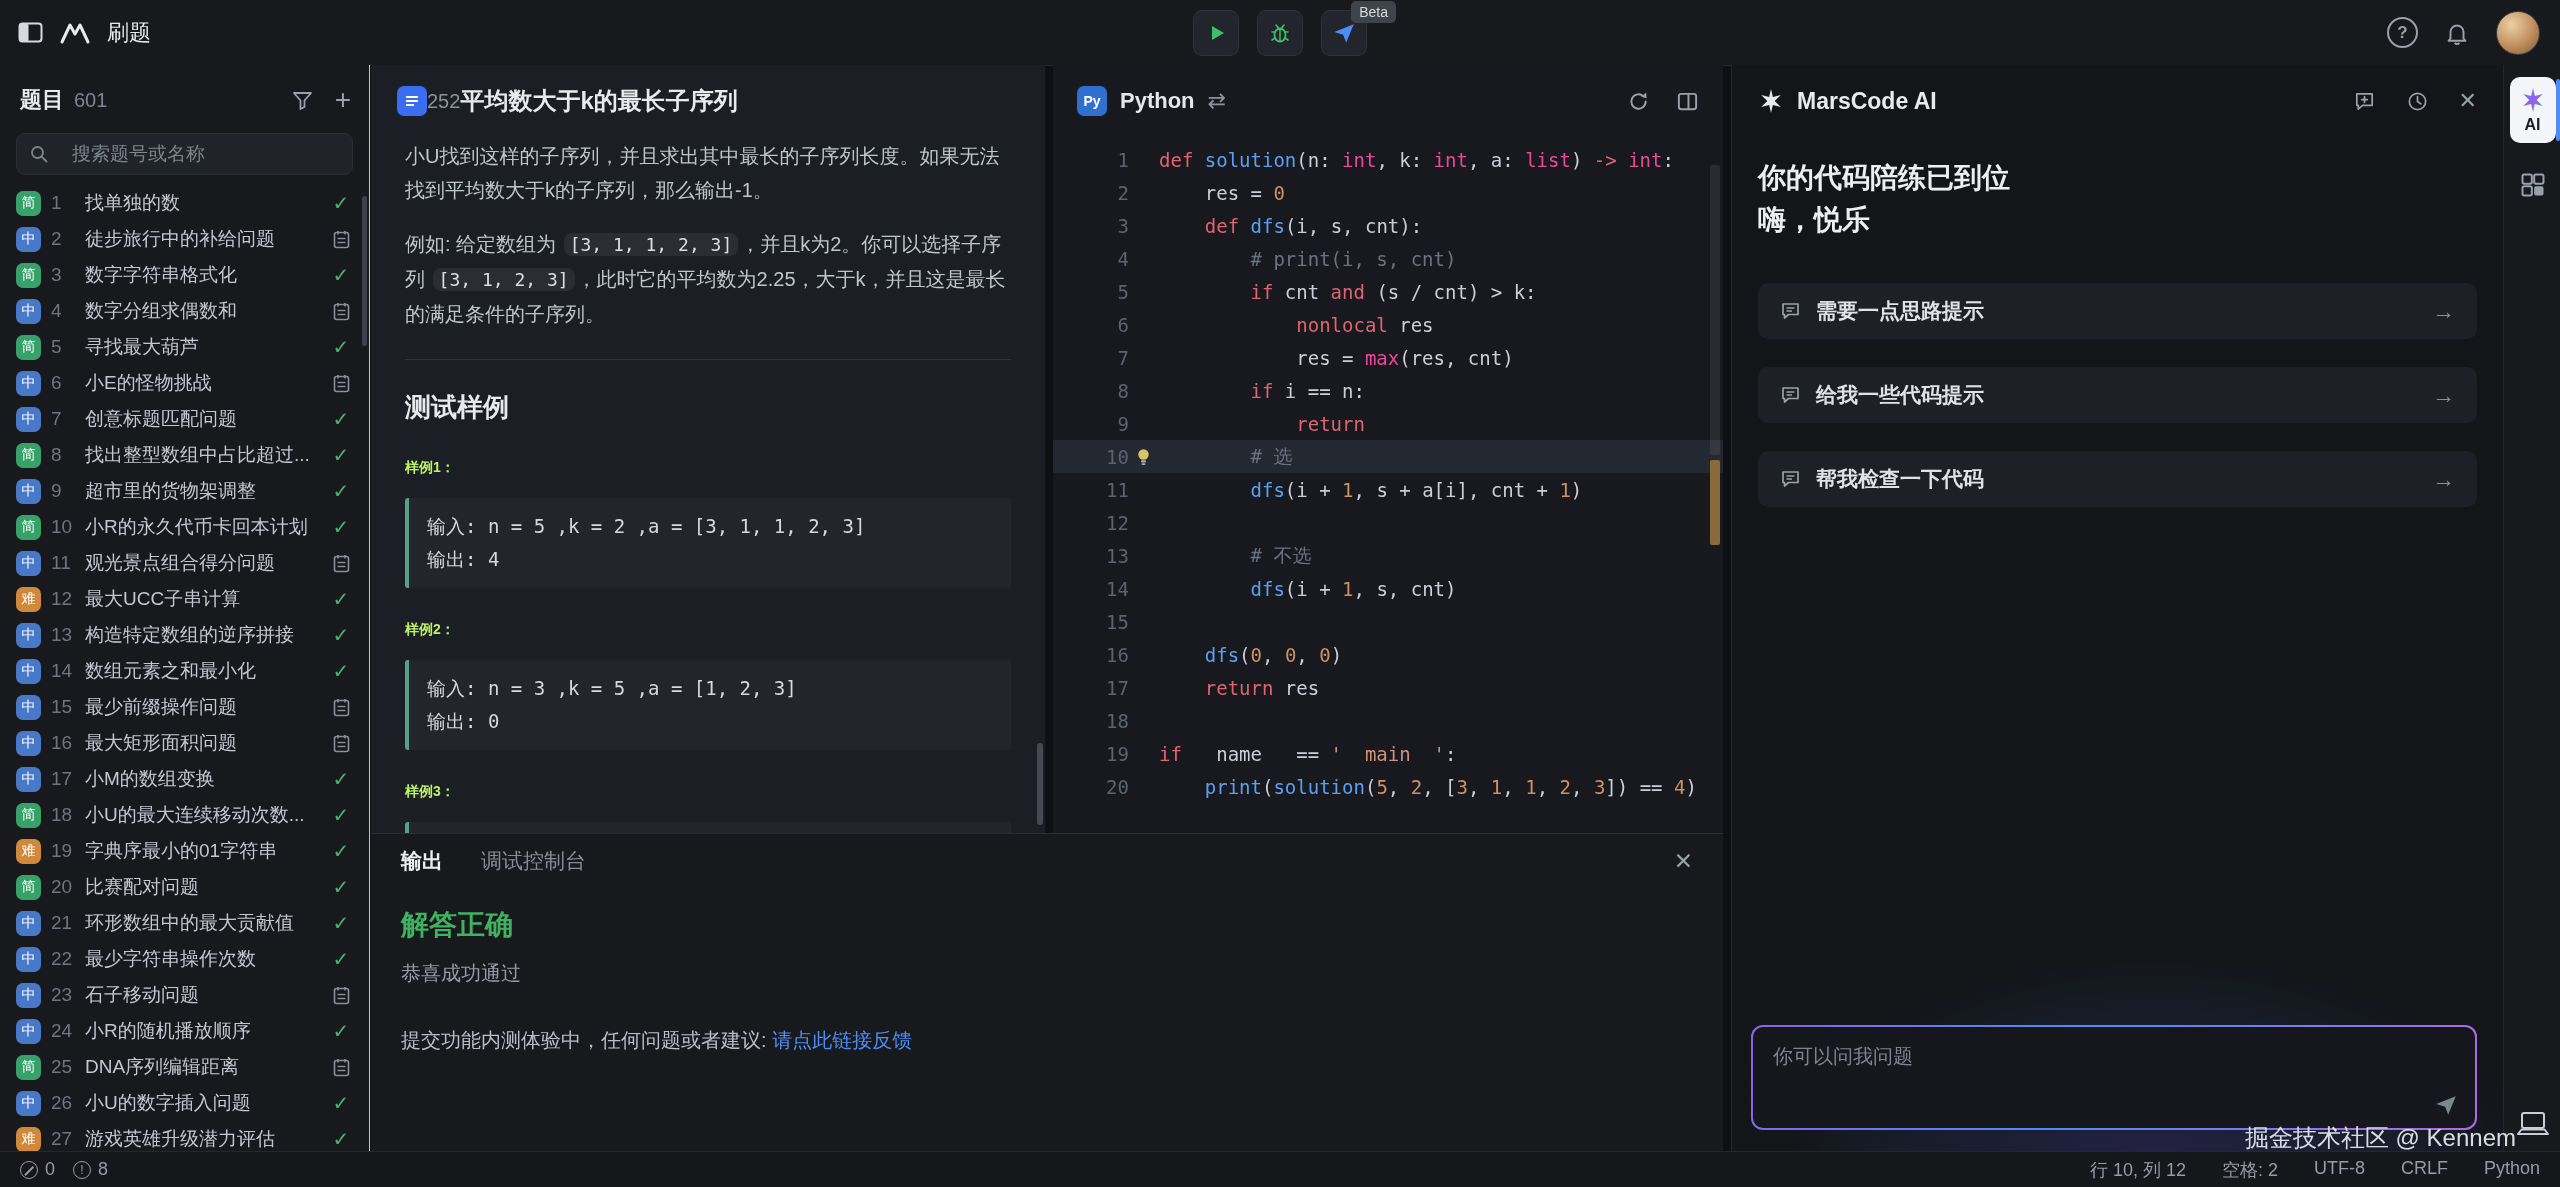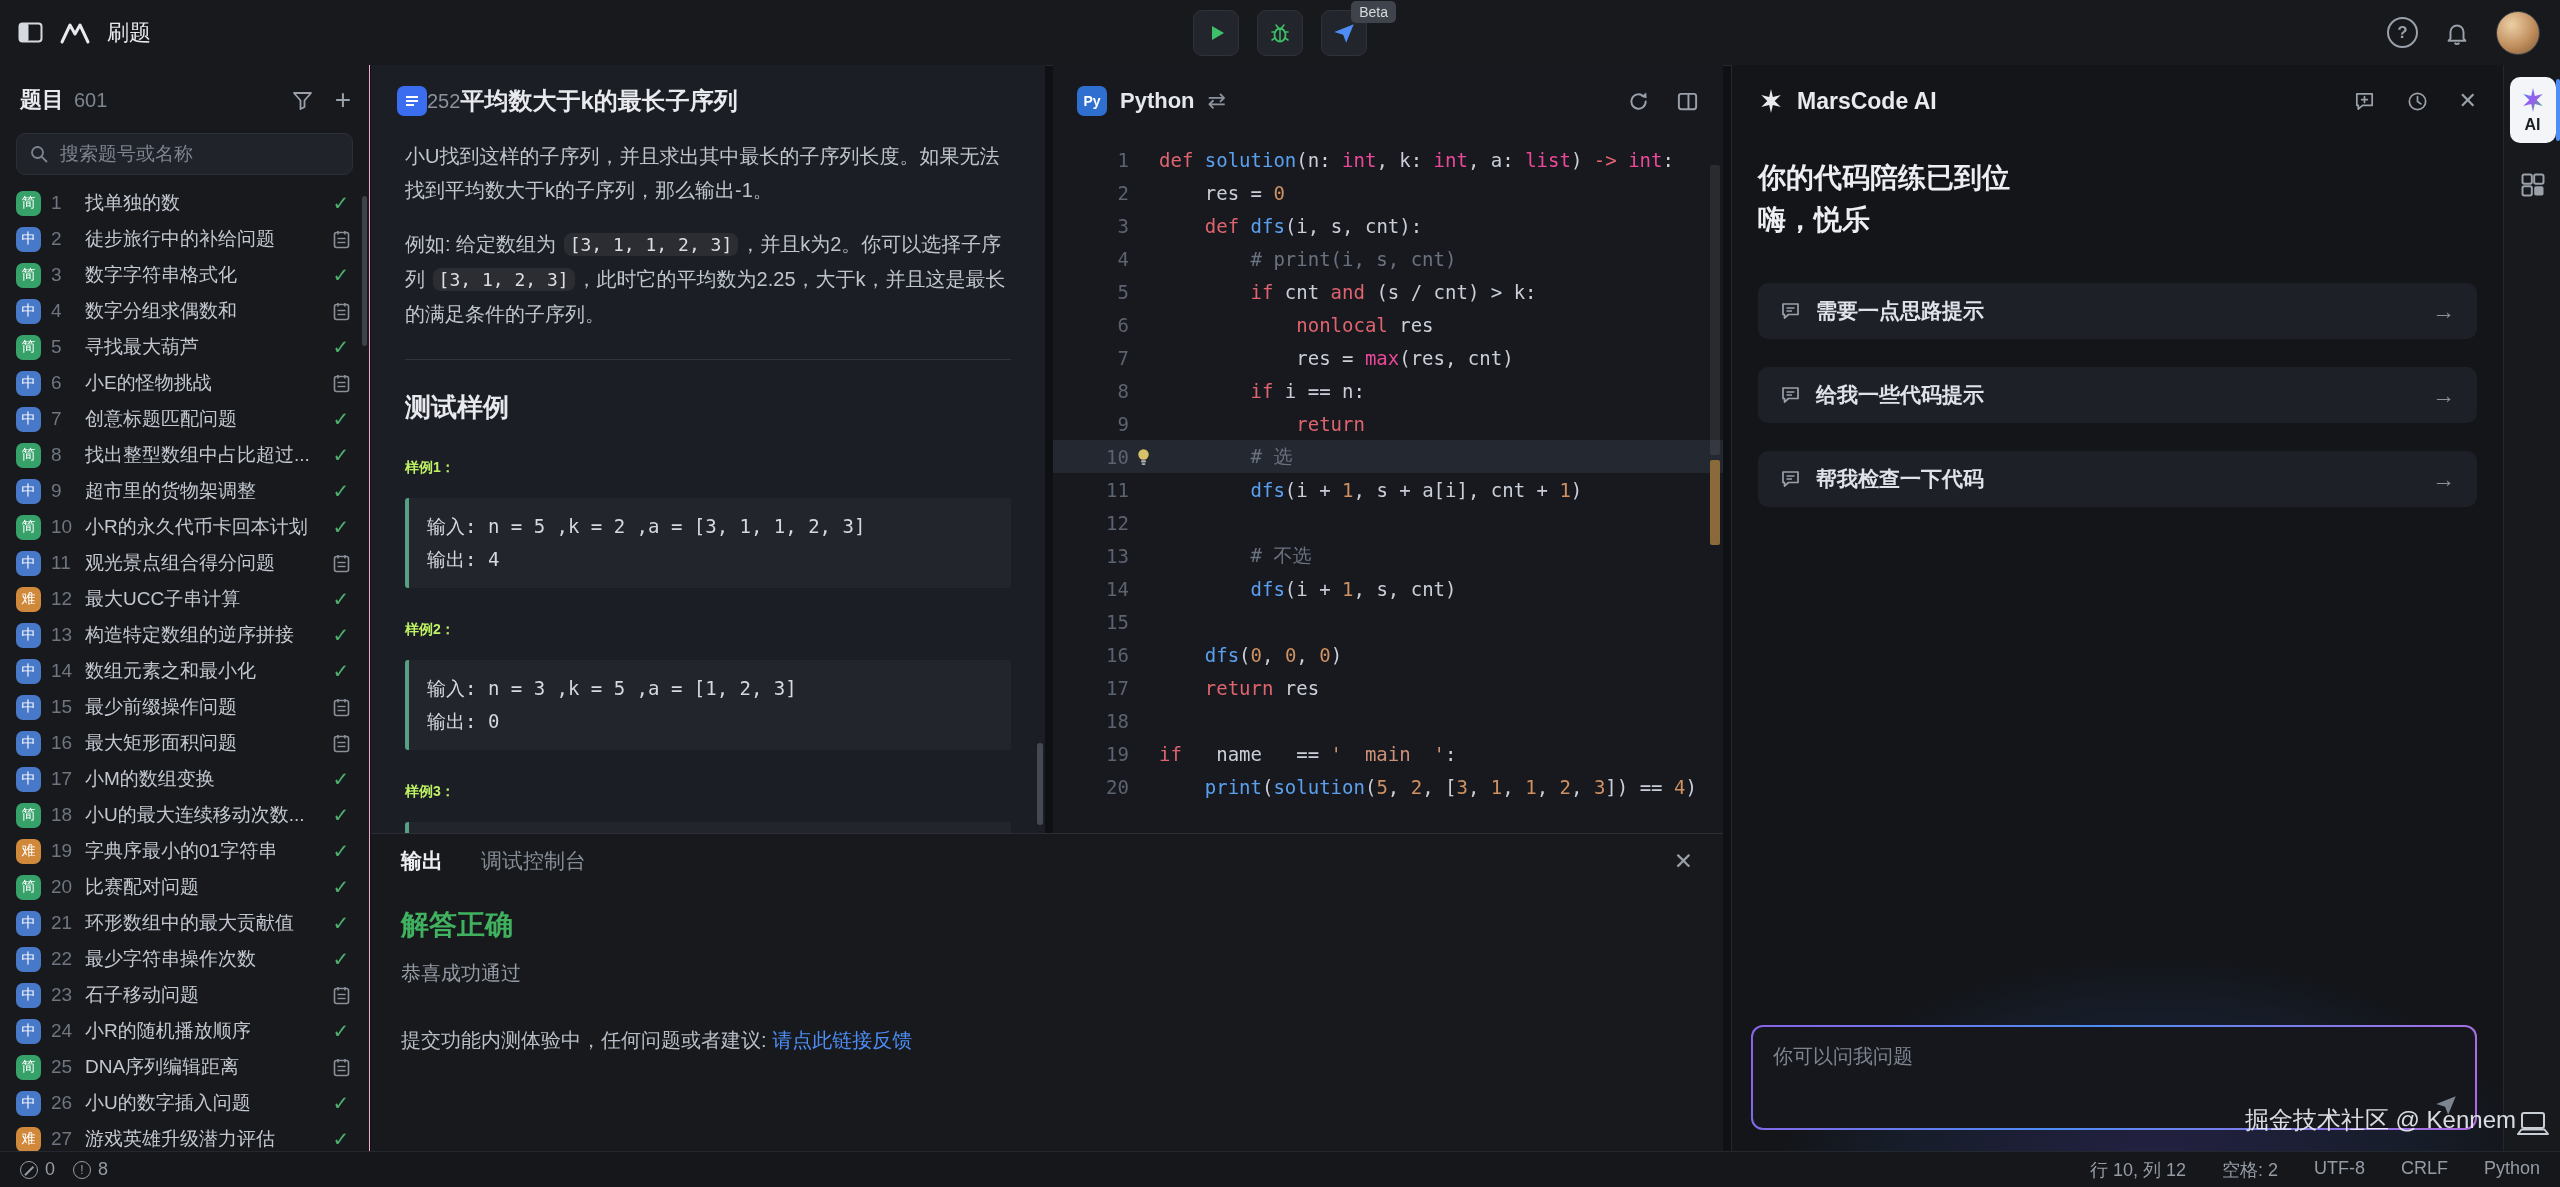--- a/index.html
+++ b/index.html
@@ -18,21 +18,21 @@
   .avatar{width:42px;height:42px;border-radius:50%;background:radial-gradient(circle at 35% 30%,#eccfa6,#c08e5d 55%,#7e5637);border:1px solid #3a3f46;}
 
   
   .sidebar{position:absolute;left:0;top:65px;width:369px;bottom:36px;background:#17191d;border-right:1px solid #f9a8d4;overflow:hidden;}
   .sb-head{display:flex;align-items:center;padding:20px 18px 6px 20px;}
   .sb-title{font-size:22px;font-weight:bold;color:#e8eaee;}
   .sb-count{font-size:20px;color:#7d8590;margin-left:10px;flex:1;}
   .sb-head .hicon{margin-left:22px;color:#9aa1ab;cursor:pointer;}
   .plus{font-size:28px;line-height:1;color:#9aa1ab;}
   .searchbox{margin:12px 16px 10px 16px;height:40px;background:#202329;border:1px solid #2b2f36;border-radius:9px;display:flex;align-items:center;gap:9px;padding:0 12px;}
-  .searchbox input{flex:1;background:transparent;border:none;outline:none;color:#c9ced6;font-size:19px;font-family:"Liberation Sans",sans-serif;}
+  .searchbox input{flex:1;background:transparent;border:none;outline:none;color:#c9ced6;font-size:19px;font-family:"Liberation Sans",sans-serif;margin-left:12px;}
   .searchbox input::placeholder{color:#7d8590;}
   .plist{margin-top:4px;}
   .prow{height:36px;display:flex;align-items:center;gap:10px;padding:0 16px 0 16px;cursor:pointer;}
   .badge{width:25px;height:25px;border-radius:7px;color:#fff;font-size:14px;display:flex;align-items:center;justify-content:center;flex:none;}
   .b-easy{background:#36a269;}
   .b-mid{background:#4878c8;}
   .b-hard{background:#d0883a;}
   .pnum{min-width:24px;color:#6f7680;font-size:19px;text-align:left;flex:none;}
   .ptitle{flex:1;font-size:19px;color:#c3c8d0;white-space:nowrap;overflow:hidden;text-overflow:ellipsis;}
   .pstat{width:24px;display:flex;justify-content:center;flex:none;}
@@ -118,21 +118,21 @@
 
   
   .statusbar{position:absolute;left:0;right:0;bottom:0;height:36px;background:#15171a;border-top:1px solid #24272d;display:flex;align-items:center;padding:0 20px;box-sizing:border-box;font-size:18px;color:#959ca6;}
   .sb-item{display:flex;align-items:center;gap:7px;margin-right:18px;}
   .sb-circle{width:18px;height:18px;border:1.5px solid #959ca6;border-radius:50%;position:relative;display:inline-block;box-sizing:border-box;}
   .sb-circle.slash::after{content:"";position:absolute;left:2px;right:2px;top:50%;height:1.5px;background:#959ca6;transform:rotate(-45deg);}
   .sb-circle.bang::after{content:"!";position:absolute;inset:0;display:flex;align-items:center;justify-content:center;font-size:12px;color:#959ca6;}
   .sb-right{margin-left:auto;display:flex;gap:36px;}
   .sb-right span{cursor:pointer;}
 
-  .watermark{position:absolute;right:44px;bottom:51px;font-size:24px;color:rgba(233,237,243,0.92);z-index:60;}
+  .watermark{position:absolute;right:44px;bottom:33px;font-size:24px;color:rgba(233,237,243,0.92);z-index:60;}
 </style>
 </head>
 <body>
 
 <div class="app">
 
   <header class="topbar">
     <div class="tb-left">
       <span>
         <svg width="25" height="21" viewBox="0 0 25 21">

